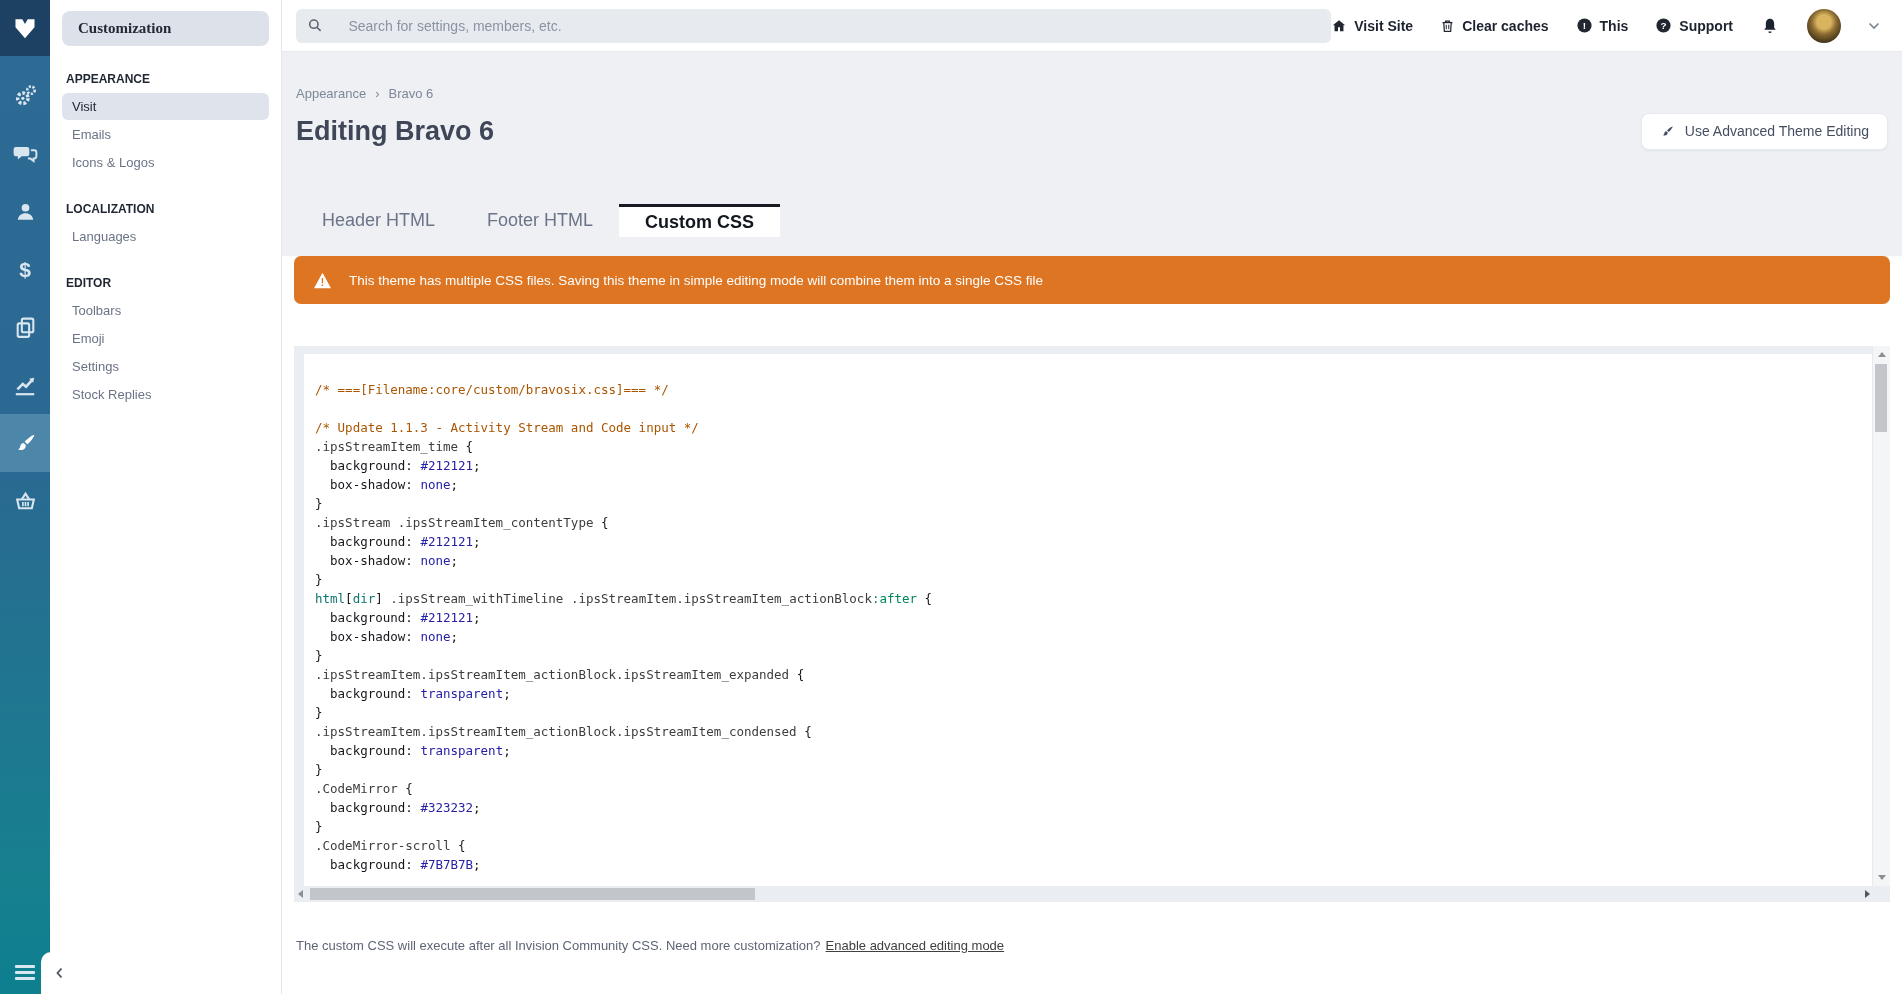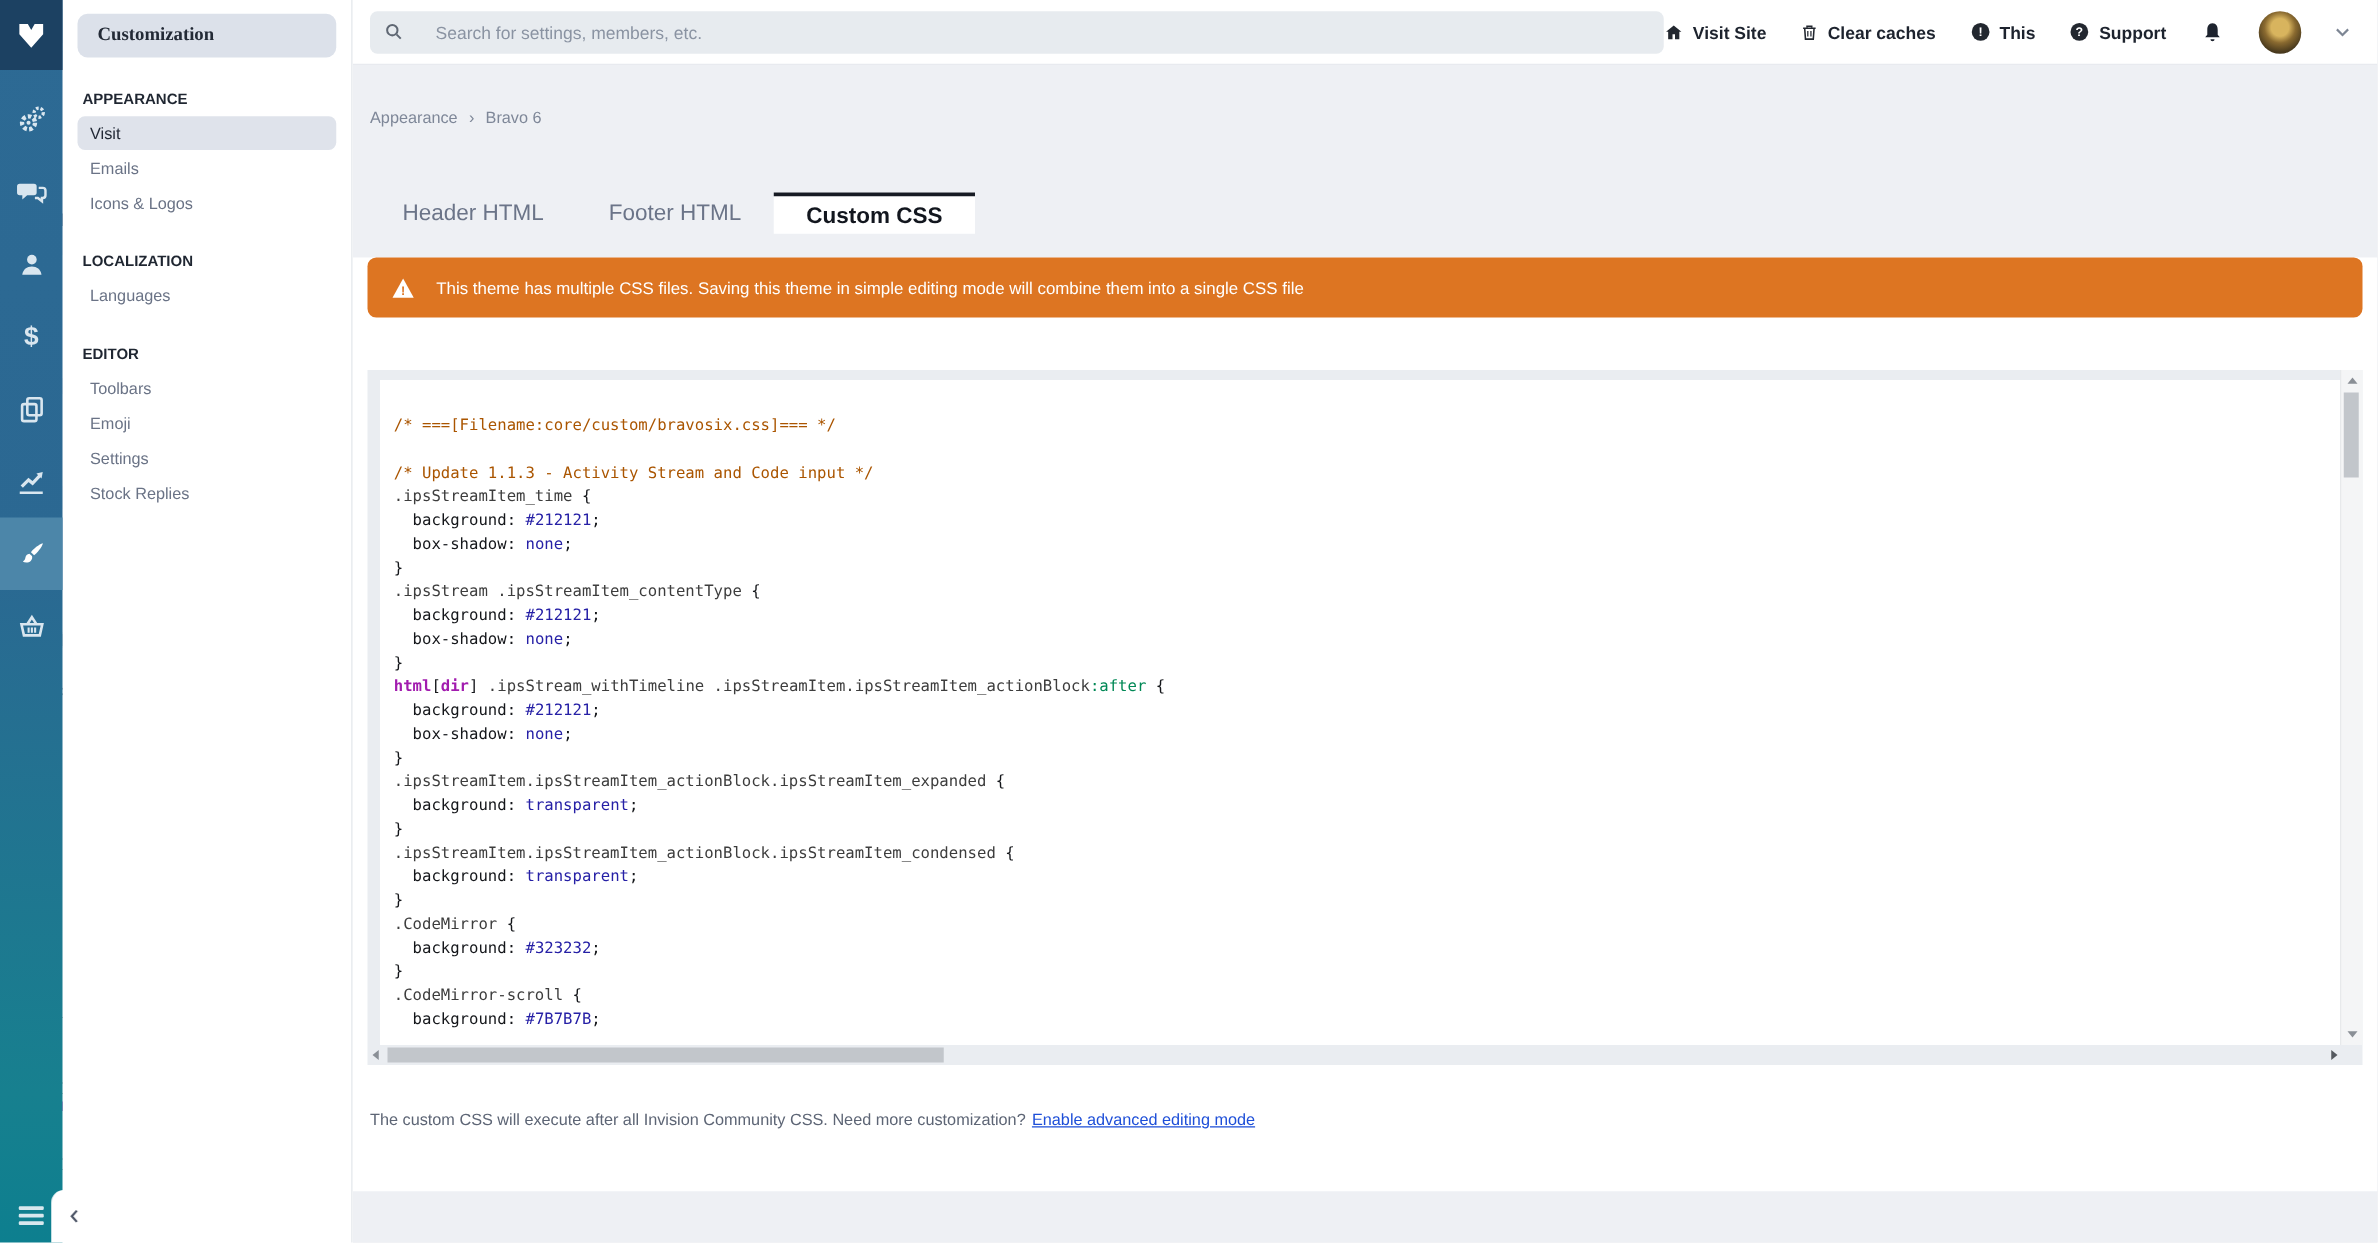--- a/index.html
+++ b/index.html
@@ -61,39 +61,39 @@
     display:flex; align-items:center; padding:0 19px; gap:17px; color:#fff; font-size:13.5px; }
 
   
   .code-wrap { margin:42px 12px 0; height:556px; background:#eaedf1; position:relative; }
   .code-sheet { position:absolute; left:10px; top:8px; right:18px; bottom:16px; background:#fff;
     overflow:hidden; padding:26px 0 0 11px; font-family:"DejaVu Sans Mono", monospace;
     font-size:12.5px; line-height:19px; white-space:pre; cursor:text; }
   .cl { height:19px; }
   .tk-c  { color:#aa5500; }
   .tk-q  { color:#3d3d3d; }
-  .tk-t  { color:#a21caf;font-weight:bold; }
+  .tk-t  { color:#0f766e; }
   .tk-ps { color:#008855; }
   .tk-p  { color:#14161a; }
   .tk-a  { color:#2620a6; }
   .tk-pl { color:#14161a; }
 
   .vscroll { position:absolute; top:0; right:0; width:18px; bottom:16px; background:#f4f5f6; border-left:1px solid #e7e9eb; }
   .vthumb { position:absolute; top:18px; left:2px; right:3px; height:68px; background:#c2c6cb; cursor:pointer; }
   .arr { width:0; height:0; position:absolute; }
   .arr-up   { top:6px; left:5px; border-left:4px solid transparent; border-right:4px solid transparent; border-bottom:5px solid #8a8f96; }
   .arr-down { bottom:6px; left:5px; border-left:4px solid transparent; border-right:4px solid transparent; border-top:5px solid #8a8f96; }
   .hscroll { position:absolute; left:0; right:18px; bottom:0; height:16px; }
   .hthumb { position:absolute; left:16px; top:2px; width:445px; height:12px; background:#c2c6cb; cursor:pointer; }
   .arr-left { top:4px; left:4px; border-top:4px solid transparent; border-bottom:4px solid transparent; border-right:5px solid #8a8f96; }
   .corner { position:absolute; right:2px; bottom:4px; width:0; height:0;
     border-top:4px solid transparent; border-bottom:4px solid transparent; border-left:5px solid #55595f; }
 
   .panel-footer { margin:36px 0 0 14px; font-size:13px; color:#5d6575; }
-  .panel-footer a { color:#1d4ed8; text-decoration:underline; margin-left:5px; cursor:pointer; }
+  .panel-footer a { color:#404040; text-decoration:underline; margin-left:5px; cursor:pointer; }
 
   svg { display:block; }
 </style>
 </head>
 <body>
 
 <div class="rail">
   <div class="rail-logo">
     <svg width="34" height="34" viewBox="0 0 50 50">
       <polygon points="11,12 21,12 25,19 29,12 39,12 39,24 25,40 11,24" fill="#ffffff"></polygon>
@@ -237,20 +237,30 @@
     </div>
   </div>
 
   <div class="content">
     <div class="breadcrumb">
       <span class="crumb">Appearance</span>
       <span>›</span>
       <span class="crumb">Bravo 6</span>
     </div>
 
+    <div class="title-row">
+      <div class="page-title">Editing Bravo 6</div>
+      <div class="adv-btn">
+        <svg width="15" height="15" viewBox="0 0 24 24">
+          <path d="M20.5 3.5c-3 .7-7.4 4.4-9.2 6.8l2.4 2.4c2.4-1.8 6.1-6.2 6.8-9.2z" fill="#454e60"></path>
+          <path d="M10.1 11.5c-1.8.2-2.8 1.3-3.1 3.1-.2 1.4-.8 2.2-2 2.8 1.6 1.2 4.6 1.1 6.1-.4 1.1-1.1 1.4-2.5 1-3.7z" fill="#454e60"></path>
+        </svg>
+        <span>Use Advanced Theme Editing</span>
+      </div>
+    </div>
 
     <div class="tabs">
       <div class="tab">Header HTML</div>
       <div class="tab">Footer HTML</div>
       <div class="tab active">Custom CSS</div>
     </div>
 
     <div class="panel">
       <div class="banner">
         <svg width="19" height="17" viewBox="0 0 24 22">

